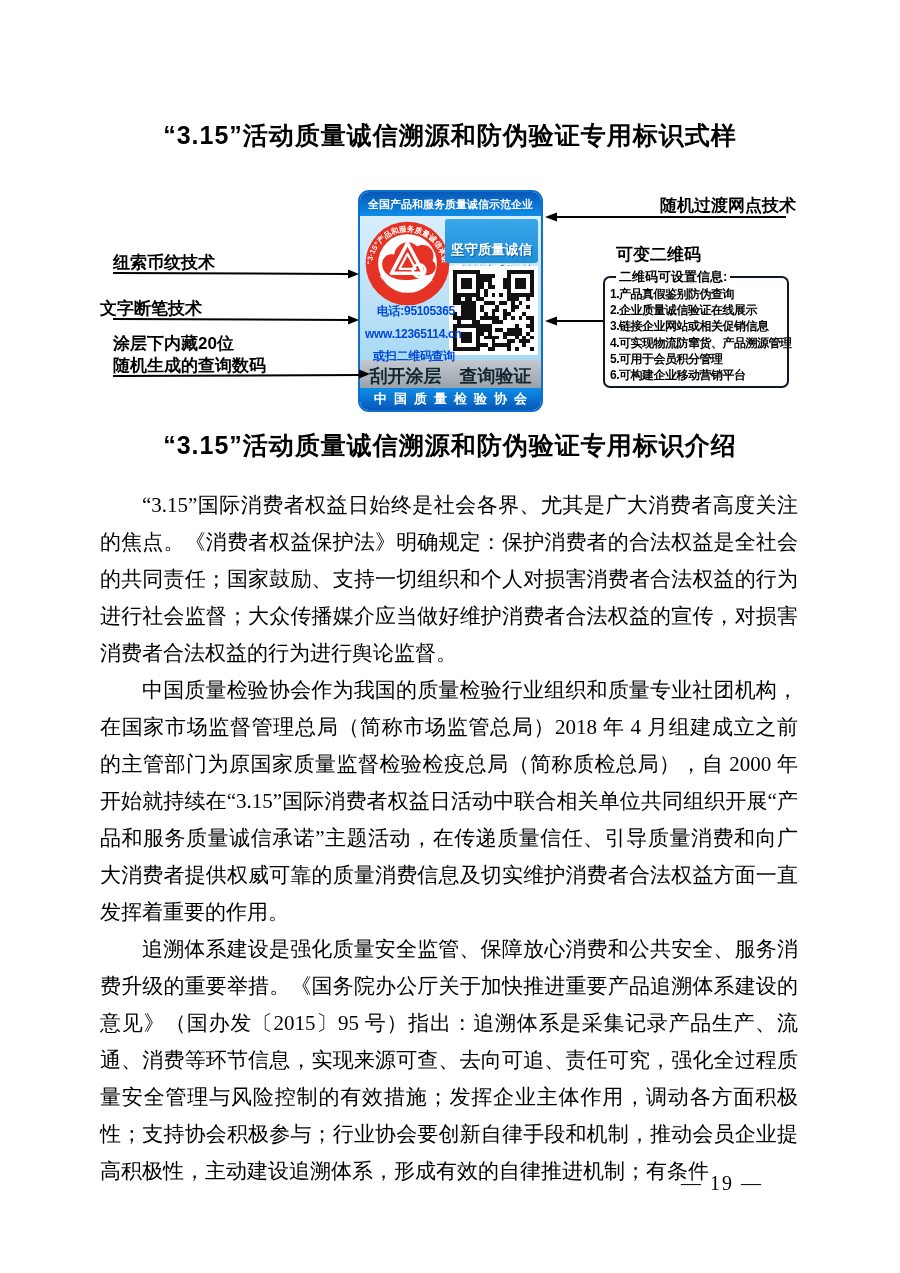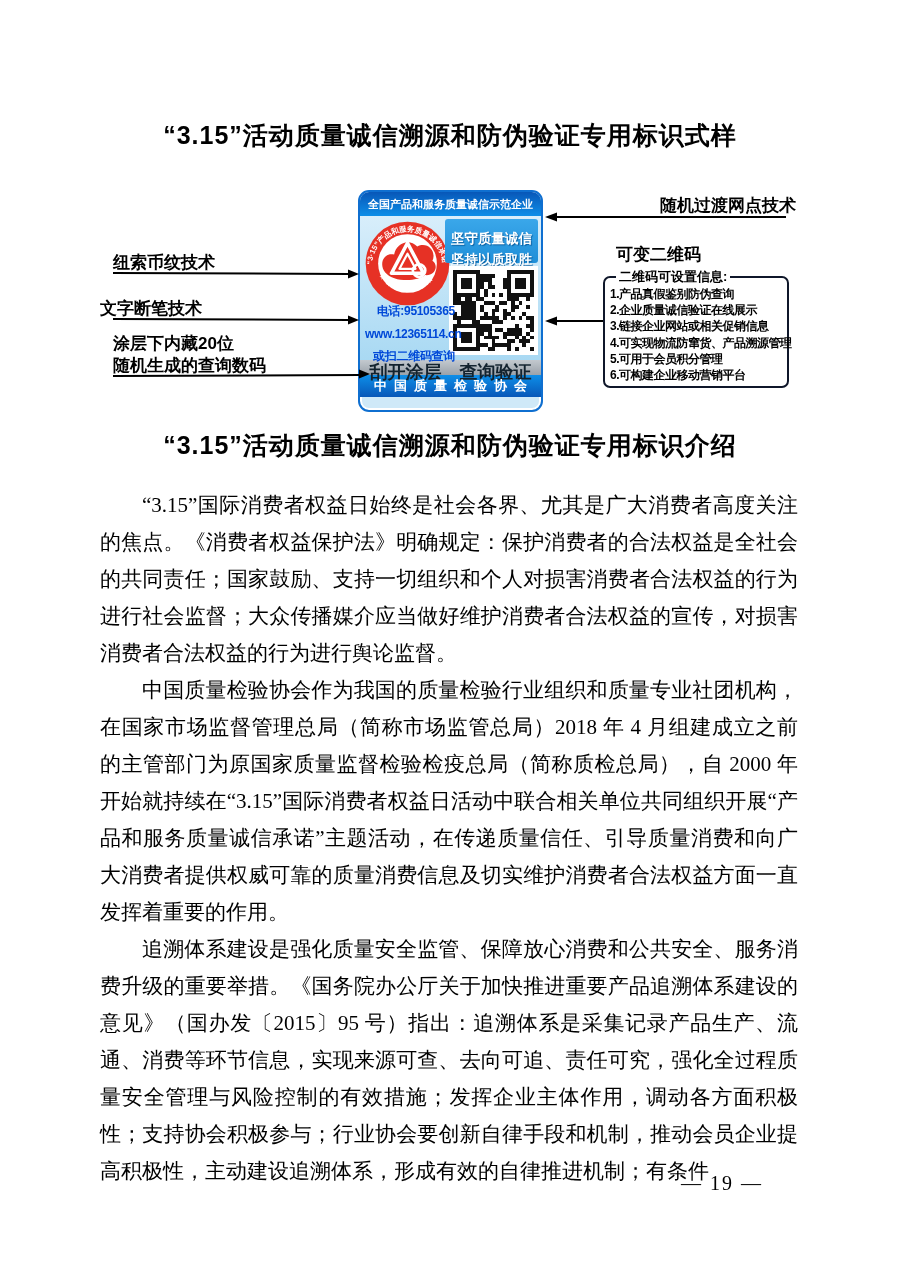--- a/index.html
+++ b/index.html
@@ -32,28 +32,28 @@
   .sticker{position:absolute;left:358px;top:10px;width:185px;height:222px;box-sizing:border-box;
         border:2px solid #0f6fd0;border-radius:11px;overflow:hidden;background:#cfe9f8;
         box-shadow:inset 0 0 0 2px #ffffff;font-family:"Liberation Sans", sans-serif;}
   .s-header{height:24px;line-height:24px;text-align:center;color:#fff;font-weight:bold;
         font-size:11px;white-space:nowrap;background:linear-gradient(180deg,#0857b8,#0d8ee8);}
   .s-main{position:relative;height:144px;background:linear-gradient(180deg,#d8eefb,#a9d9f3);}
   .s-logo{position:absolute;left:3px;top:3px;width:89px;height:89px;}
   .s-slogan{position:absolute;right:3px;top:3px;width:93px;height:44px;border-radius:3px;
         background:linear-gradient(180deg,#3aa7ea,#1f8fd8);color:#fff;font-weight:bold;
         font-size:13.5px;line-height:21px;text-align:center;text-shadow:1px 1px 1px #0c5fa0;
-        padding-top:9px;box-sizing:border-box;white-space:nowrap;}
+        padding-top:20px;box-sizing:border-box;white-space:nowrap;}
   .s-qr{position:absolute;right:3px;top:50px;width:89px;height:89px;background:#fff;
         box-sizing:border-box;padding:4px;}
   .qr-grid{display:grid;grid-template-columns:repeat(21,1fr);grid-auto-rows:1fr;width:81px;height:81px;background:#fff;}
   .qm{background:#111;}
   .s-contact{position:absolute;left:5px;top:84px;width:90px;color:#0049d8;font-weight:bold;
         font-size:12px;line-height:22.5px;white-space:nowrap;letter-spacing:-0.3px;text-align:right;}
-  .s-scratch{height:15px;display:flex;justify-content:center;align-items:flex-start;gap:18px;
+  .s-scratch{height:28px;display:flex;justify-content:center;align-items:flex-end;gap:18px;
         background:linear-gradient(180deg,#c3c9cf,#9aa2aa);color:#13232f;font-weight:bold;font-size:18px;}
   .s-footer{height:22px;line-height:22px;text-align:center;color:#fff;font-weight:bold;font-size:13px;
         letter-spacing:7px;text-indent:7px;white-space:nowrap;background:linear-gradient(180deg,#0d8ee8,#0857b8);}
 
   
   .body-text{position:absolute;top:487px;left:100px;width:698px;}
   .body-text p{margin:0;font-size:21px;line-height:37px;text-align:justify;text-indent:2em;}
   .page-number{position:absolute;top:1172px;right:137px;font-size:20px;letter-spacing:2px;}
 </style>
 </head>

